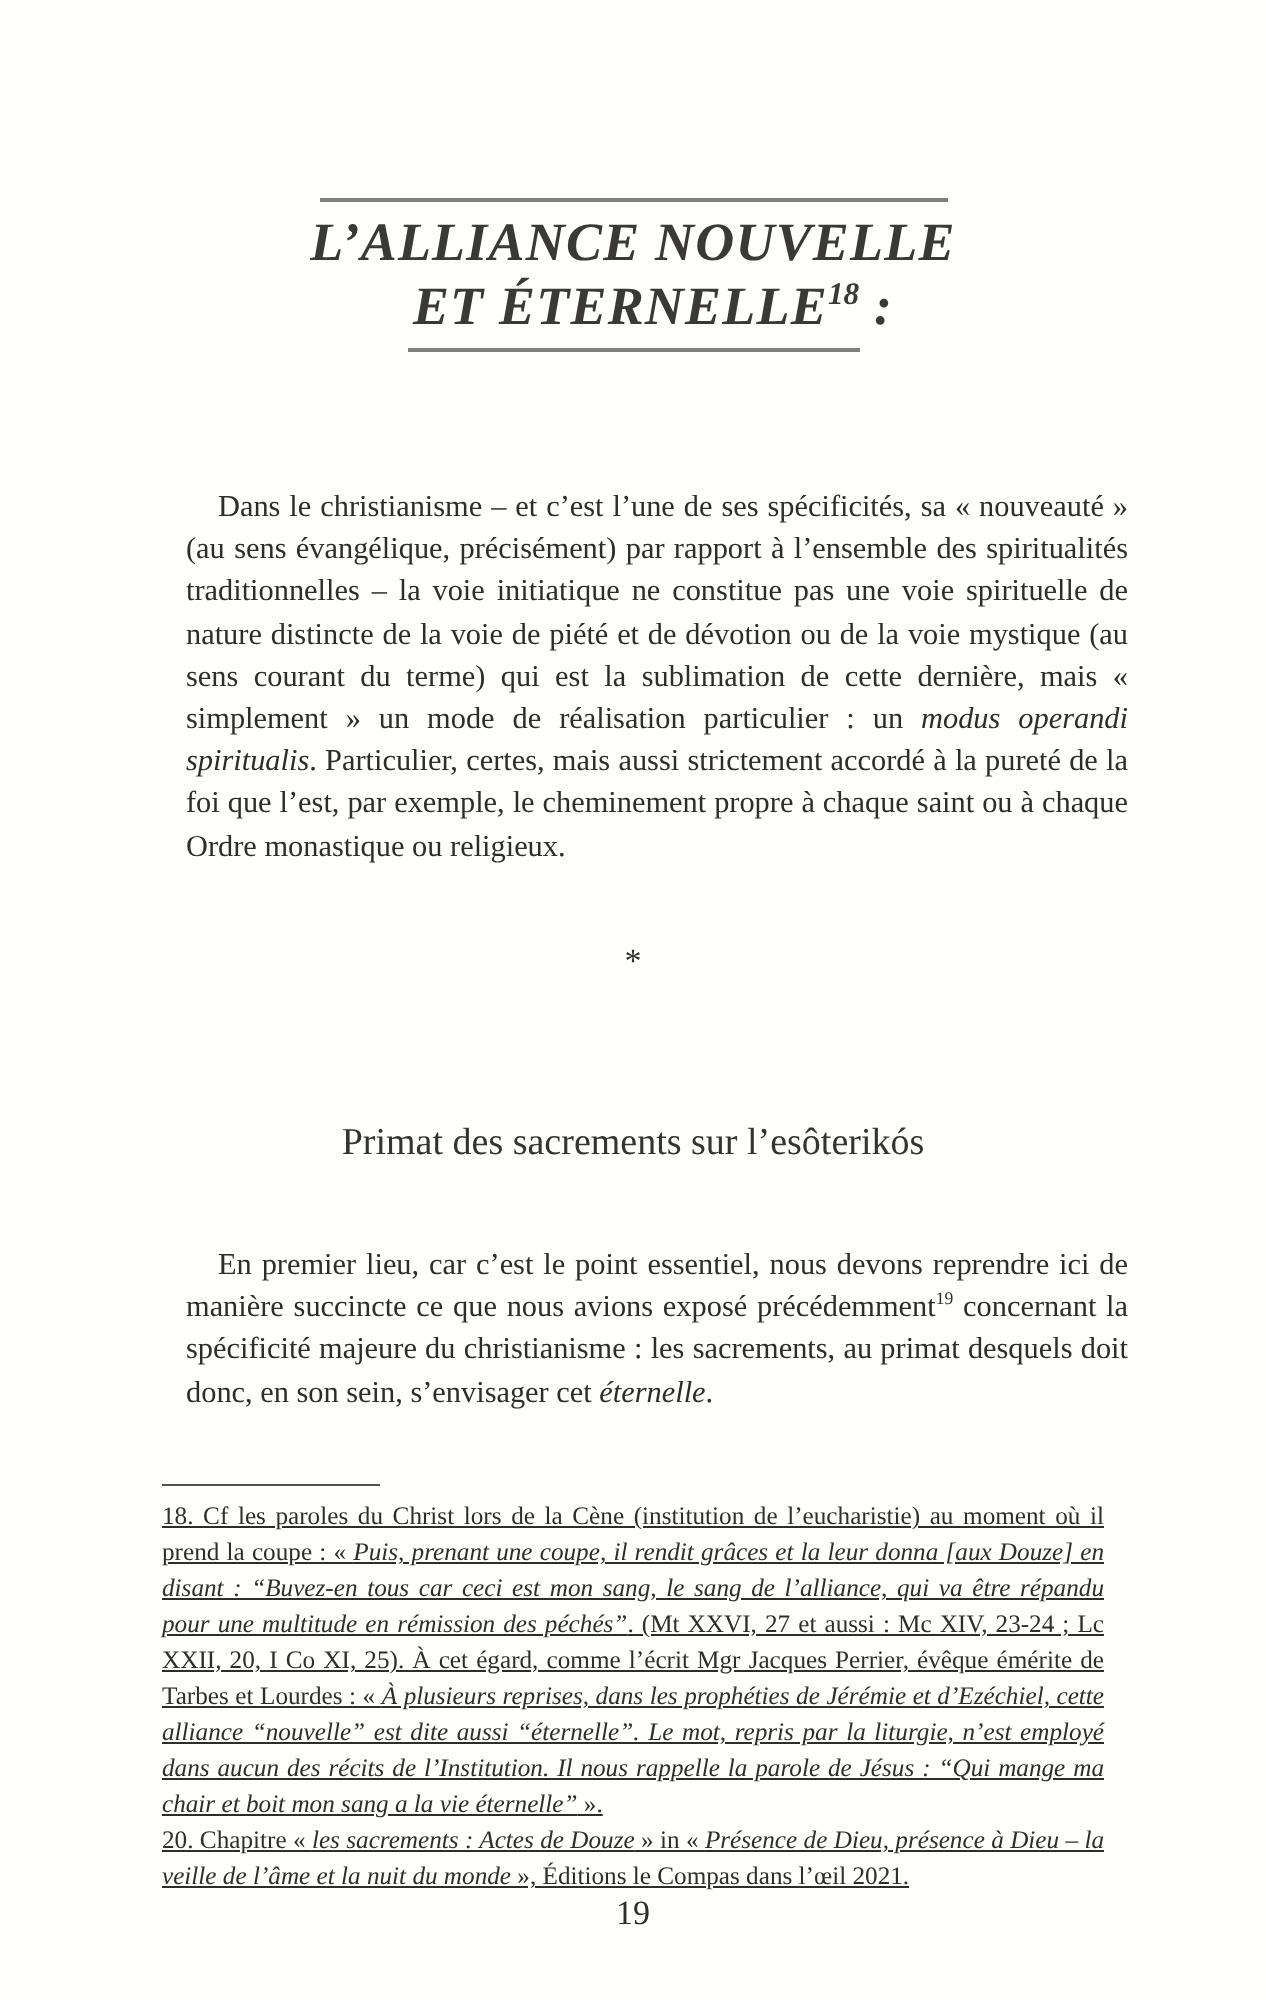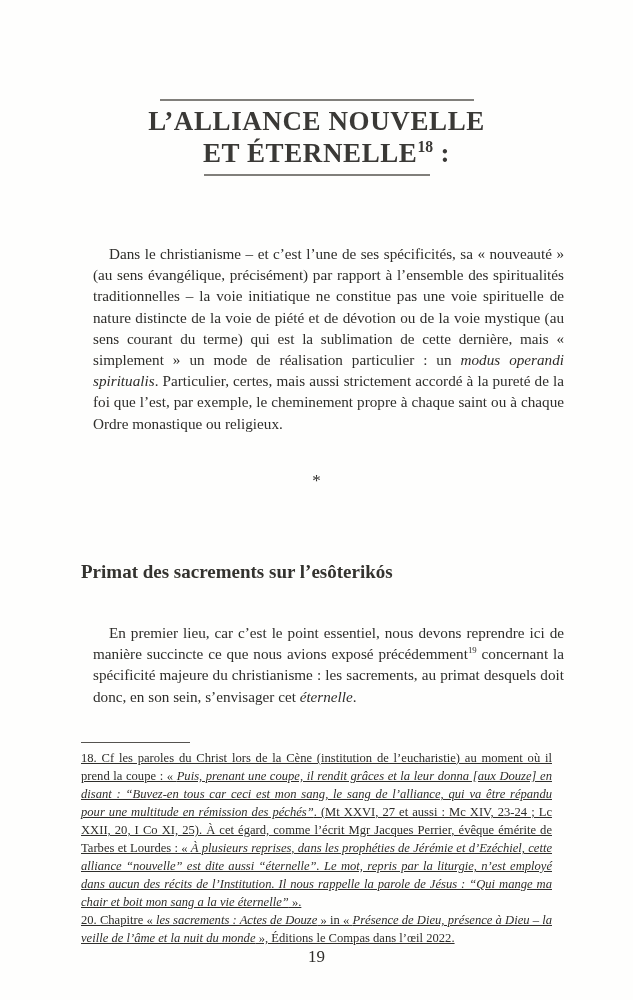--- a/index.html
+++ b/index.html
@@ -15,20 +15,21 @@
     overflow: hidden;
     color: #2e2d2a;
   }
 
   
   .title-block {
     position: absolute;
     top: 99px; left: 0; width: 633px;
     text-align: center;
     color: #3a3936;
+    font-style: italic;
   }
   .rule-top {
     width: 314px; height: 2px;
     background: #817f7b;
     margin: 0 auto 4px auto;
   }
   .chapter-title {
     margin: 0;
     font-size: 27px;
     line-height: 32px;
@@ -70,23 +71,23 @@
     top: 471px; left: 81px; width: 471px;
     text-align: center;
     font-size: 17px;
     color: #2e2d2a;
   }
 
   .subhead {
     position: absolute;
     top: 561px; left: 81px; width: 471px;
     margin: 0;
-    text-align: left;
+    text-align: center;
     font-size: 19px;
-    font-weight: bold;
+    font-weight: normal;
     color: #34332f;
   }
 
   
   .footnotes {
     position: absolute;
     top: 742px; left: 81px; width: 471px;
   }
   .fn-rule {
     width: 109px; height: 1px;
@@ -131,18 +132,18 @@
 
   <div class="asterisk-divider">*</div>
 
   <h2 class="subhead">Primat des sacrements sur l’esôterikós</h2>
 
   <p class="para para-2"><span>En premier lieu, car c’est le point essentiel, nous devons reprendre ici de manière succincte ce que nous avions exposé précédemment</span><sup class="sup-ref">19</sup><span> concernant la spécificité majeure du christianisme : les sacrements, au primat desquels doit donc, en son sein, s’envisager cet </span><i>éternelle</i><span>.</span></p>
 
   <section class="footnotes">
     <div class="fn-rule"></div>
     <p class="footnote"><span>18. Cf les paroles du Christ lors de la Cène (institution de l’eucharistie) au moment où il prend la coupe : « </span><i>Puis, prenant une coupe, il rendit grâces et la leur donna [aux Douze] en disant : “Buvez-en tous car ceci est mon sang, le sang de l’alliance, qui va être répandu pour une multitude en rémission des péchés”</i><span>. (Mt XXVI, 27 et aussi : Mc XIV, 23-24 ; Lc XXII, 20, I Co XI, 25). À cet égard, comme l’écrit Mgr Jacques Perrier, évêque émérite de Tarbes et Lourdes : « </span><i>À plusieurs reprises, dans les prophéties de Jérémie et d’Ezéchiel, cette alliance “nouvelle” est dite aussi “éternelle”. Le mot, repris par la liturgie, n’est employé dans aucun des récits de l’Institution. Il nous rappelle la parole de Jésus : “Qui mange ma chair et boit mon sang a la vie éternelle”</i><span> ».</span></p>
-    <p class="footnote"><span>20. Chapitre « </span><i>les sacrements : Actes de Douze</i><span> » in « </span><i>Présence de Dieu, présence à Dieu – la veille de l’âme et la nuit du monde</i><span> », Éditions le Compas dans l’œil 2022.</span></p>
+    <p class="footnote"><span>20. Chapitre « </span><i>les sacrements : Actes de Douze</i><span> » in « </span><i>Présence de Dieu, présence à Dieu – la veille de l’âme et la nuit du monde</i><span> », Éditions le Compas dans l’œil 2021.</span></p>
   </section>
 
   <footer class="page-number">19</footer>
 
 </div>
 
 </body></html>

